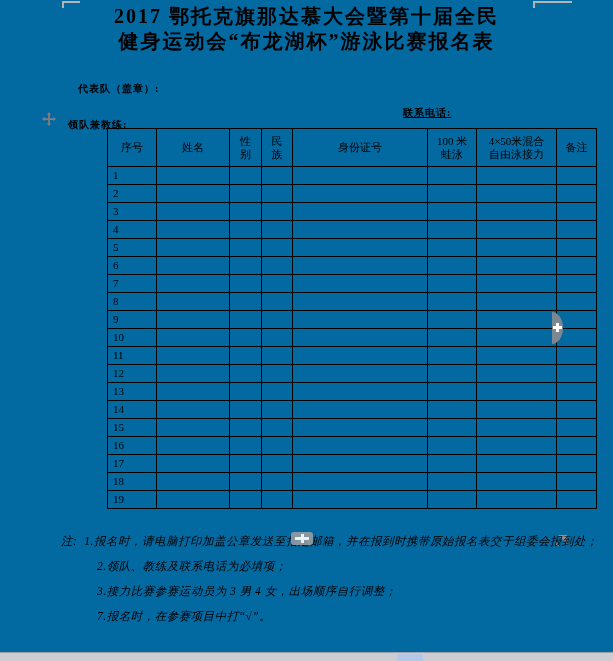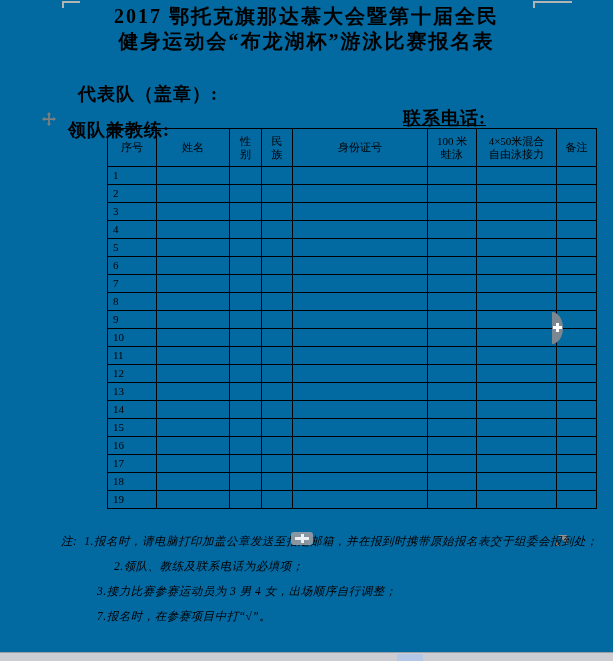--- a/index.html
+++ b/index.html
@@ -11,21 +11,21 @@
   
   .corner-mark { position:absolute; top:1px; border-top:2px solid #b3b3b3; border-left:2px solid #b3b3b3; height:5px; }
   .corner-mark.left  { left:62px;  width:16px; }
   .corner-mark.right { left:533px; width:37px; }
 
   
   .title { position:absolute; left:0; top:4px; width:613px; text-align:center;
            font-weight:bold; font-size:20px; line-height:25px; letter-spacing:2px; }
 
   
-  .flabel { position:absolute; font-size:18px; font-weight:bold; letter-spacing:1px; }
+  .flabel { position:absolute; font-size:10px; font-weight:bold; letter-spacing:1px; }
   .flabel.team   { left:78px;  top:82px; }
   .flabel.leader { left:68px;  top:118px; }
   .flabel.phone  { left:403px; top:106px;text-decoration:underline; }
 
   
   table.roster { position:absolute; left:63px; top:128px; border-collapse:collapse; table-layout:fixed;margin-left:44px; }
   table.roster th, table.roster td { border:1px solid #000; padding:0; font-weight:normal; }
   table.roster thead th { height:37px; font-size:11px; text-align:center; vertical-align:middle; }
   .hcell { display:flex; flex-direction:column; align-items:center; justify-content:center; height:100%; line-height:13px; }
   table.roster tbody td { height:17px; line-height:17px; font-size:11px; }
@@ -46,21 +46,21 @@
   .cursor-icon .bar-h { position:absolute; left:4px; top:5px; width:14px; height:3px; background:#fff; }
   .cursor-icon .bar-v { position:absolute; left:10px; top:2px; width:3px; height:9px; background:#fff; }
 
   
   .resize-icon { position:absolute; left:556px; top:532px; width:11px; height:11px; cursor:nwse-resize; }
 
   
   .note { position:absolute; font-size:11.5px; font-style:italic; letter-spacing:0.5px; white-space:nowrap; }
   .note .prefix { margin-right:7px; }
   .note.n1 { left:61px; top:534px; }
-  .note.n2 { left:114px; top:559px;font-style:italic; }
+  .note.n2 { left:97px; top:559px;font-style:italic; }
   .note.n3 { left:97px; top:584px; }
   .note.n4 { left:97px; top:609px; }
 
   
   .bottom-bar { position:absolute; left:0; top:652px; width:613px; height:9px;
                 background:#cccdd2; border-top:1px solid #9d9fa6; box-sizing:border-box; }
   .bottom-bar .thumb { position:absolute; left:397px; top:1px; width:26px; height:7px; background:#b4c7e7; }
 </style>
 </head>
 <body>

